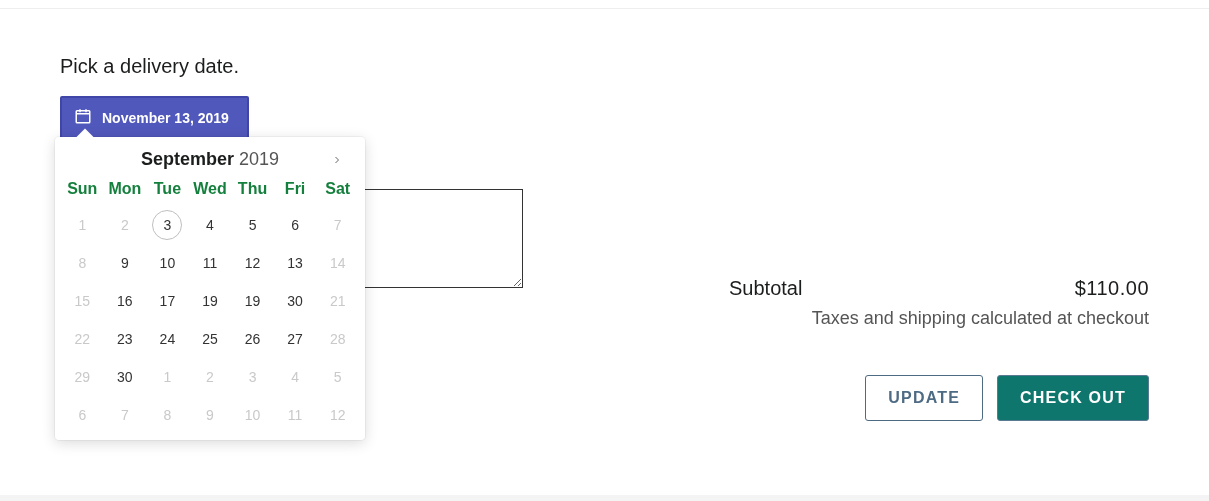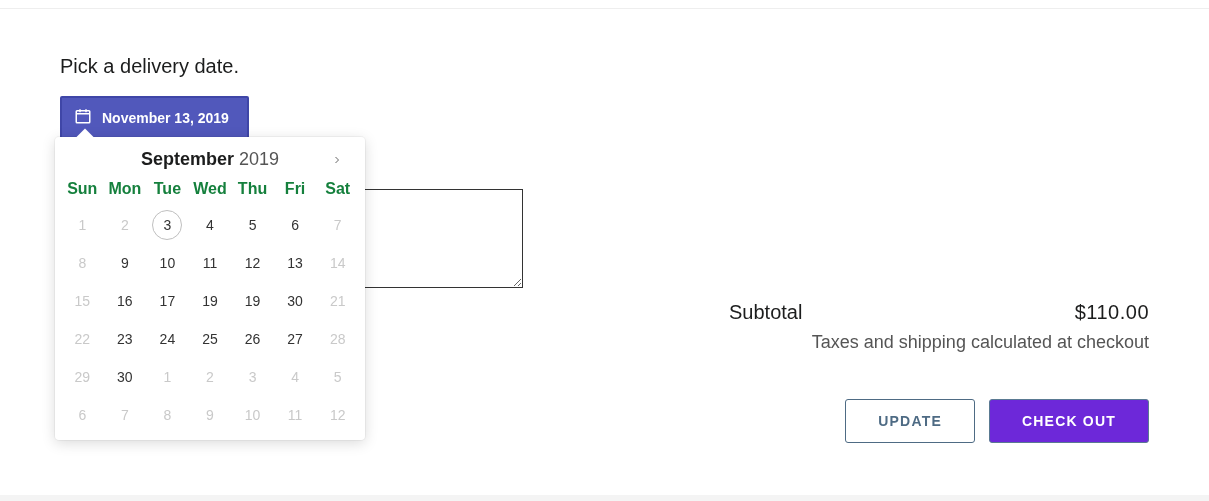--- a/index.html
+++ b/index.html
@@ -116,54 +116,54 @@
     resize: both;
     overflow: auto;
     padding: 8px;
     font-family: inherit;
     font-size: 14px;
     z-index: 1;
   }
   .right {
     position: absolute;
     right: 60px;
-    top: 292px;
+    top: 268px;
     text-align: right;
     width: 420px;
   }
   .sub-row {
     display: flex;
     justify-content: space-between;
     align-items: baseline;
     font-size: 20px;
     margin-bottom: 8px;
   }
   .sub-row .label { font-weight: 400; }
   .sub-row .amount { font-weight: 400; letter-spacing: .5px; }
   .tax-note {
     font-size: 18px;
     color: #555;
     margin-bottom: 46px;
   }
   .btn-row { display: flex; justify-content: flex-end; gap: 14px; }
   .btn {
-    font-size: 14px;
+    font-size: 16px;
     font-weight: 700;
     letter-spacing: 1.2px;
-    padding: 13px 32px;
+    padding: 13px 22px;
     border-radius: 3px;
     cursor: pointer;
   }
   .btn-outline {
     background: #fff;
     color: #4e6b84;
     border: 1px solid #4e6b84;
   }
   .btn-solid {
-    background: #6d28d9;
+    background: #0f766e;
     color: #fff;
     border: 1px solid #5a7a92;
   }
   .footer-strip {
     position: absolute;
     bottom: 0; left: 0; right: 0;
     height: 14px;
     background: #f4f4f4;
   }
 </style>

